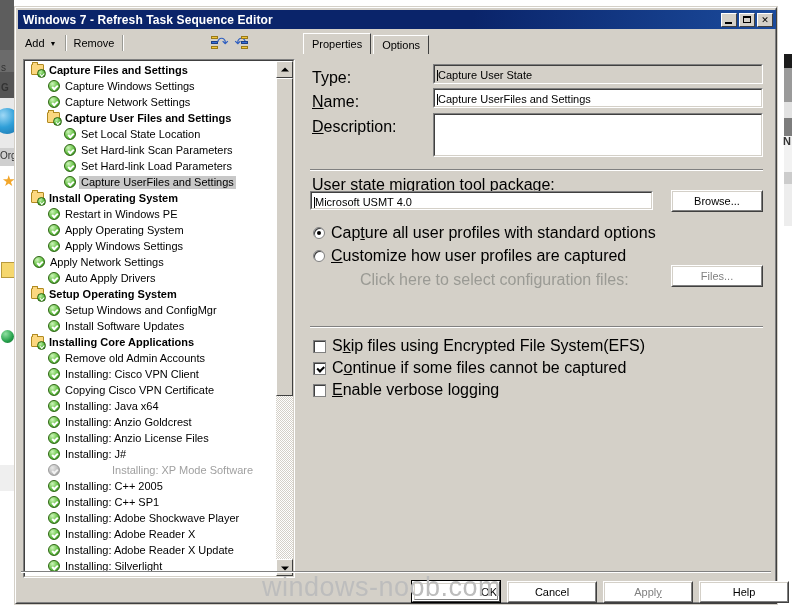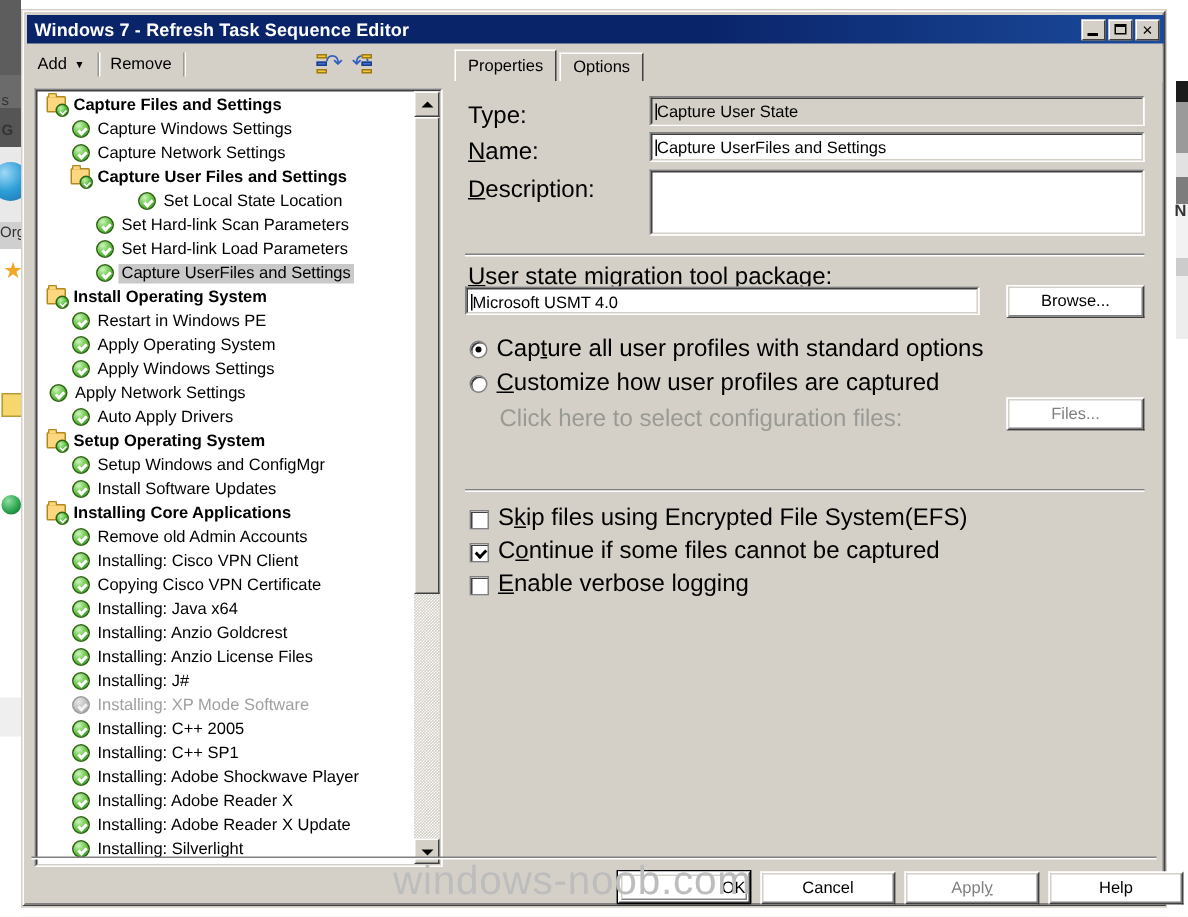--- a/index.html
+++ b/index.html
@@ -164,21 +164,21 @@
     overflow:hidden; background:#ffffff;
   }
   .tnode {
     height:16px; display:flex; align-items:center;
     white-space:nowrap; cursor:default;
   }
   .tnode .ticon { width:16px; height:16px; flex:0 0 16px; position:relative; margin-right:3px; }
   .tnode .tlabel { font-size:11px; line-height:13px; }
   .tnode.group .tlabel { font-weight:bold; }
   .tnode.selected .tlabel { background:#c8c8c8; padding:0 2px; margin-left:-2px; }
-  .tnode.disabled .tlabel { color:#a0a0a0; }
+  .tnode.disabled .tlabel { color:#a0a0a0;margin-left:47px; }
 
   
   .ico-folder {
     position:absolute; left:1px; top:2px; width:13px; height:11px;
     background:#fcd77f;
     border:1px solid #b08a20;
     border-radius:1px;
     box-sizing:border-box;
   }
   .ico-folder::before {
@@ -247,21 +247,21 @@
     position:absolute; left:0; top:0; width:17px; height:318px;
     background:#d4d0c8;
     border:1px solid #ffffff; border-right-color:#404040; border-bottom-color:#404040;
     box-sizing:border-box; cursor:default;
   }
 
   
   #props { position:absolute; left:290px; top:52px; width:470px; height:505px; }
 
   .lbl { position:absolute; font-size:16px; color:#000; white-space:nowrap; }
-  .lbl.dim { color:#9a9a94; }
+  .lbl.dim { color:#9a9a94;margin-left:27px; }
   u { text-decoration:underline; }
 
   .field {
     position:absolute; background:#ffffff;
     border:1px solid #808080; border-right-color:#ffffff; border-bottom-color:#ffffff;
     box-sizing:border-box;
   }
   .field .f2 {
     position:absolute; inset:0;
     border:1px solid #404040; border-right-color:#d4d0c8; border-bottom-color:#d4d0c8;
@@ -463,21 +463,21 @@
             </span>
             <span class="tlabel">Capture Network Settings</span>
           </div>
           <div class="tnode group" style="padding-left: 20px;">
             <span class="ticon">
               <i class="ico-folder"></i>
               <i class="ico-check"></i>
             </span>
             <span class="tlabel">Capture User Files and Settings</span>
           </div>
-          <div class="tnode" style="padding-left: 36px; margin-left: 28px;">
+          <div class="tnode" style="padding-left: 36px;">
             <span class="ticon">
               <i class="ico-green"></i>
             </span>
             <span class="tlabel">Set Local State Location</span>
           </div>
           <div class="tnode" style="padding-left: 36px;">
             <span class="ticon">
               <i class="ico-green"></i>
             </span>
             <span class="tlabel">Set Hard-link Scan Parameters</span>

